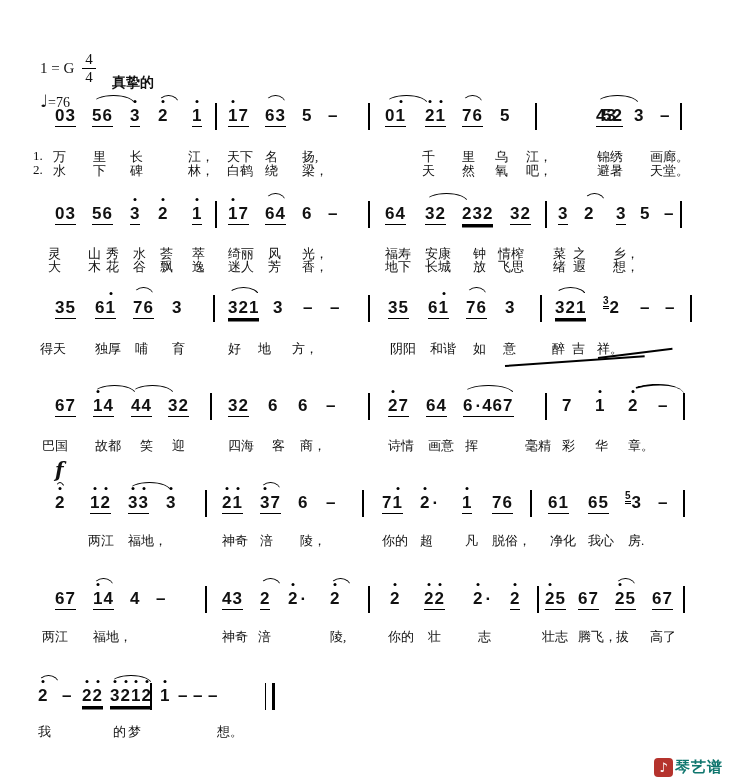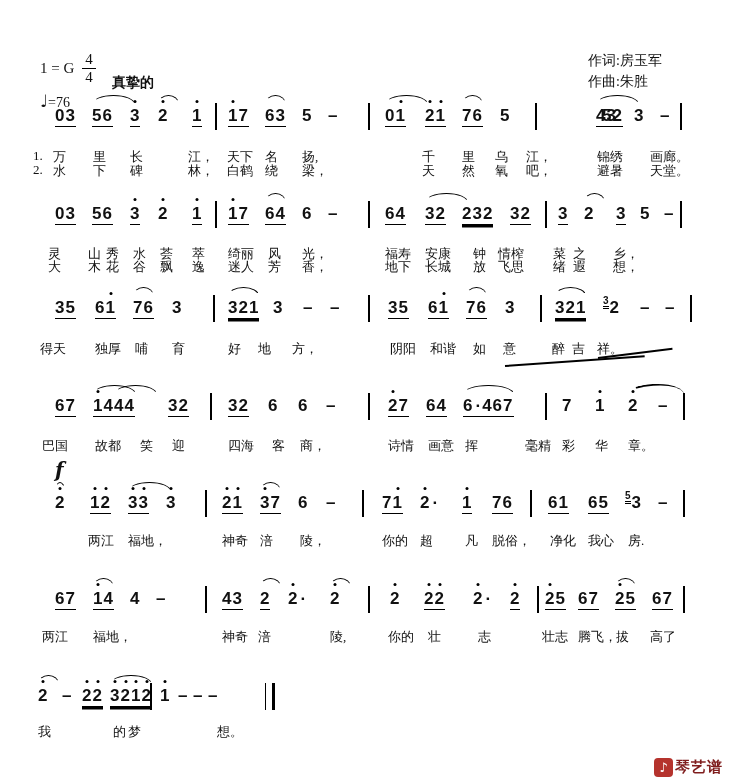--- a/index.html
+++ b/index.html
@@ -35,21 +35,21 @@
   .bar.final{width:6px;background:transparent;border-left:1.6px solid #000;border-right:3.5px solid #000;}
   .lyr{position:absolute;font-size:13px;white-space:nowrap;font-family:"Liberation Serif",serif;}
   .mark{position:absolute;}
   .mark.f{font-style:italic;font-weight:bold;font-size:20px;font-family:"DejaVu Serif",serif;}
   .mark.cresc{height:2px;background:#000;transform-origin:left center;}
   .mark.tie{height:18px;width:46px;border-top:2px solid #000;border-radius:0 100% 0 0 / 0 100% 0 0;
        transform:rotate(-14deg);}
   .logo{position:absolute;right:8px;bottom:6px;display:flex;align-items:center;gap:2px;}
   .logo-icon{width:19px;height:19px;background:#b5332d;border-radius:4px;color:#fff;
        font-size:13px;line-height:19px;text-align:center;font-family:"DejaVu Sans",sans-serif;}
-  .logo-text{color:#7f1d1d;font-weight:bold;font-size:15px;letter-spacing:1px;
+  .logo-text{color:#0f766e;font-weight:bold;font-size:15px;letter-spacing:1px;
        font-family:"Liberation Sans",sans-serif;}
 </style>
 </head>
 <body>
 
 <div class="page">
 
   <div class="metaL">
     <div class="keyrow">
       <span>1 = G</span>
@@ -57,24 +57,20 @@
         <span class="t">4</span>
         <span class="b">4</span>
       </span>
     </div>
     <div class="temporow">
       <span class="qn">♩</span><span>=76</span>
     </div>
   </div>
   <div class="expr">真挚的</div>
 
-  <div class="credits">
-    <div>作词:房玉军</div>
-    <div>作曲:朱胜</div>
-  </div>
 
   <div class="score">
       <div class="system" style="top: 105px;">
         <div class="tok u1" style="left: 55px;"><span class="nd">0</span><span class="nd">3</span></div>
         <div class="tok u1" style="left: 92px;"><div class="arc wide"></div><span class="nd">5</span><span class="nd">6</span></div>
         <div class="tok u1" style="left: 130px;"><span class="nd hi">3</span></div>
         <div class="tok" style="left: 158px;"><div class="arc wide"></div><span class="nd hi">2</span></div>
         <div class="tok u1" style="left: 192px;"><span class="nd hi">1</span></div>
         <div class="bar" style="left: 215px;"></div>
         <div class="tok u1" style="left: 228px;"><span class="nd hi">1</span><span class="nd">7</span></div>
@@ -211,21 +207,21 @@
         <div class="lyr" style="left: 503px; top: 43px;">意</div>
         <div class="lyr" style="left: 552px; top: 43px;">醉</div>
         <div class="lyr" style="left: 572px; top: 43px;">吉</div>
         <div class="lyr" style="left: 597px; top: 43px;">祥。</div>
         <div class="mark cresc" style="left: 505px; top: 68px; width: 140px; transform: rotate(-4deg);"></div>
         <div class="mark cresc" style="left: 598px; top: 60px; width: 75px; transform: rotate(-7deg);"></div>
       </div>
       <div class="system" style="top: 395px;">
         <div class="tok u1" style="left: 55px;"><span class="nd">6</span><span class="nd">7</span></div>
         <div class="tok u1" style="left: 93px;"><div class="arc wide"></div><span class="nd hi">1</span><span class="nd">4</span></div>
-        <div class="tok u1" style="left: 114px; text-decoration: underline;"><div class="arc wide"></div><span class="nd">4</span><span class="nd">4</span></div>
+        <div class="tok u1" style="left: 131px; text-decoration: underline;"><div class="arc wide"></div><span class="nd">4</span><span class="nd">4</span></div>
         <div class="tok u1" style="left: 168px;"><span class="nd">3</span><span class="nd">2</span></div>
         <div class="bar" style="left: 210px;"></div>
         <div class="tok u1" style="left: 228px;"><span class="nd">3</span><span class="nd">2</span></div>
         <div class="tok" style="left: 268px;"><span class="nd">6</span></div>
         <div class="tok" style="left: 298px;"><span class="nd">6</span></div>
         <div class="tok" style="left: 326px;"><span class="dash">–</span></div>
         <div class="bar" style="left: 368px;"></div>
         <div class="tok u1" style="left: 388px;"><span class="nd hi">2</span><span class="nd">7</span></div>
         <div class="tok u1" style="left: 426px;"><span class="nd">6</span><span class="nd">4</span></div>
         <div class="tok u1" style="left: 463px;"><div class="arc"></div><span class="nd">6</span><span class="aug">·</span><span class="nd">4</span><span class="nd">6</span><span class="nd">7</span></div>

